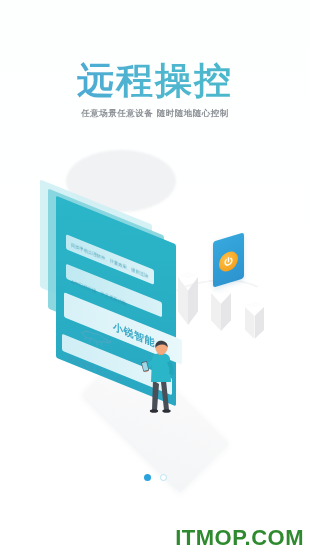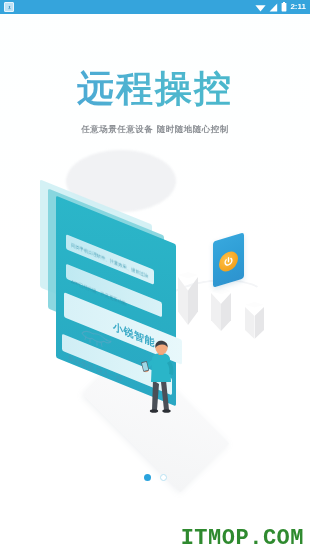--- a/index.html
+++ b/index.html
@@ -42,21 +42,21 @@
     position:absolute;left:0;top:55px;width:310px;
     text-align:center;
   }
   .title{
     font-size:37px;line-height:44px;font-weight:bold;
     font-family:"DejaVu Sans","Liberation Sans",sans-serif;
     letter-spacing:2px;
     background:linear-gradient(90deg,#4a9fd8 0%,#4fb6cf 50%,#46b8c9 100%);
     -webkit-background-clip:text;background-clip:text;
     -webkit-text-fill-color:transparent;color:#4aa8d4;
-    margin:12px;
+    margin:4px;
   }
   .subtitle{
     margin-top:4px;
     font-size:8.5px;line-height:12px;font-weight:bold;
     color:#8d9196;letter-spacing:0.5px;
     font-family:"DejaVu Sans","Liberation Sans",sans-serif;
   }
 
   
   .stage{
@@ -188,57 +188,28 @@
   }
   .dot{width:7px;height:7px;border-radius:50%;}
   .dot.active{background:#2aa3dd;}
   .dot.inactive{background:#ffffff;border:1.5px solid #b9e2f3;box-sizing:border-box;}
 
   
   .watermark{
     position:absolute;right:6px;bottom:6px;
     font-size:22px;font-weight:bold;letter-spacing:.5px;
     color:#2f8a2f;
-    font-family:Liberation Mono, monospace;
+    font-family:Liberation Sans, sans-serif;
   }
 </style>
 </head>
 <body>
 
 <div id="app">
 
-  <div class="statusbar">
-    <div class="sb-left">
-      <span class="sb-notif">
-        <svg width="5" height="5" viewBox="0 0 8 8" aria-hidden="true">
-          <path d="M4 1.3 L5.6 3.2 H4.7 V5 H3.3 V3.2 H2.4 Z" fill="#3a93c4"></path>
-          <rect x="2" y="5.6" width="4" height="0.9" fill="#3a93c4"></rect>
-        </svg>
-      </span>
-    </div>
-    <div class="sb-right">
-      <span class="sb-icon">
-        <svg width="11" height="9" viewBox="0 0 11 9" aria-hidden="true">
-          <path d="M0.4 2.2 L5.5 8.4 L10.6 2.2 Z" fill="#ffffff"></path>
-        </svg>
-      </span>
-      <span class="sb-icon">
-        <svg width="9" height="9" viewBox="0 0 9 9" aria-hidden="true">
-          <path d="M8.2 0.6 L8.2 8.4 L0.6 8.4 Z" fill="#ffffff"></path>
-        </svg>
-      </span>
-      <span class="sb-icon">
-        <svg width="6" height="10" viewBox="0 0 6 10" aria-hidden="true">
-          <rect x="2" y="0" width="2" height="1" fill="#ffffff"></rect>
-          <rect x="0.6" y="1" width="4.8" height="8.4" rx="0.6" fill="#ffffff"></rect>
-        </svg>
-      </span>
-      <span class="sb-time">2:11</span>
-    </div>
-  </div>
 
   <div class="headline">
     <div class="title">远程操控</div>
     <div class="subtitle">任意场景任意设备  随时随地随心控制</div>
   </div>
 
   <div class="stage">
 
     <div class="halo"></div>
     <div class="halo2"></div>

